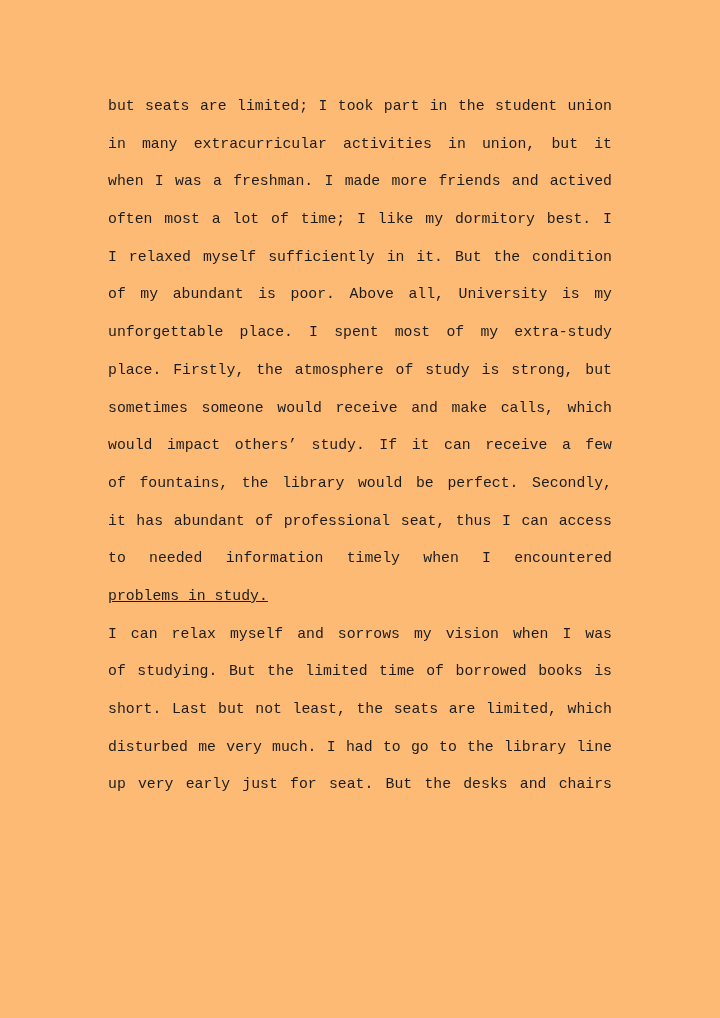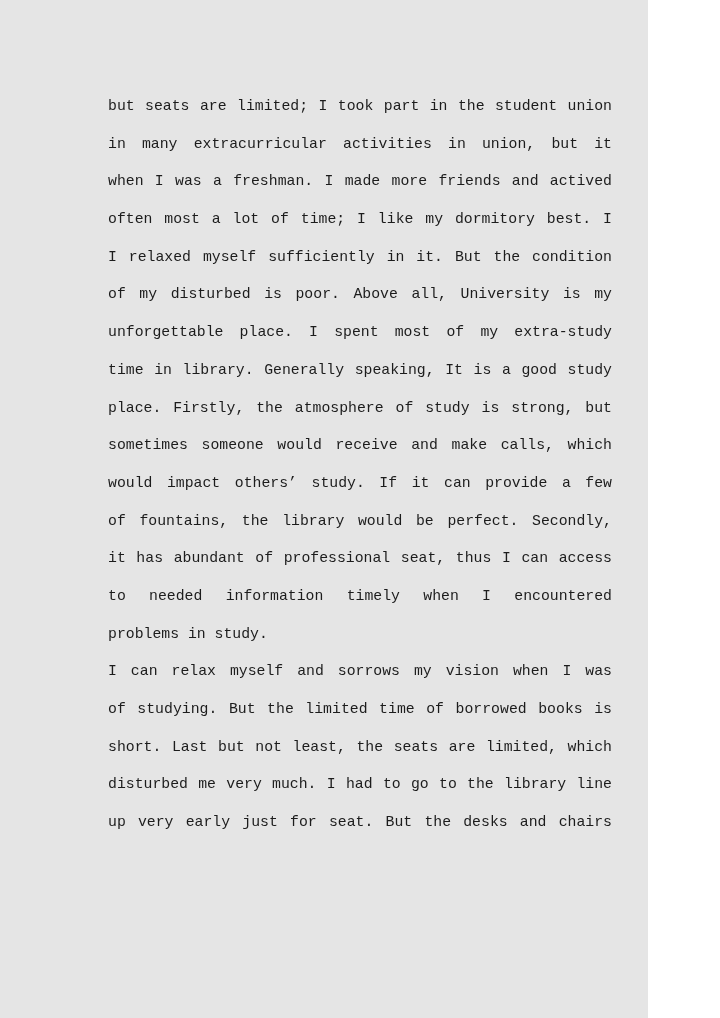--- a/index.html
+++ b/index.html
@@ -2,23 +2,23 @@
 <html><head>
 <meta charset="utf-8">
 <style>
   html, body {
     margin: 0;
     padding: 0;
     background: #ffffff;
   }
   .page {
     position: relative;
-    width: 648px;
+    width: 720px;
     height: 1018px;
-    background: #e5e5e5;
+    background: #fdba74;
     box-sizing: border-box;
     padding: 88px 108px 0 108px;
     overflow: hidden;
   }
   .text-body {
     width: 504px;
   }
   .line {
     font-family: "Liberation Mono", "DejaVu Sans Mono", monospace;
     font-size: 14.8px;
@@ -26,42 +26,42 @@
     height: 37.7px;
     color: #1c1c1c;
     text-align: justify;
     text-align-last: justify;
     -moz-text-align-last: justify;
     overflow: hidden;
   }
   .line.para-end {
     text-align: center;
     text-align-last: left;
+    text-decoration: underline;
     -moz-text-align-last: left;
   }
   .line.indented {
     text-indent: 37px;
   }
 </style>
 </head>
 <body>
 
 <div class="page">
   <div class="text-body" id="text-body" style="color: rgb(28, 28, 28);">
       <div class="line">but seats are limited; I took part in the student union</div>
       <div class="line">in many extracurricular activities in union, but it</div>
       <div class="line">when I was a freshman. I made more friends and actived</div>
       <div class="line">often most a lot of time; I like my dormitory best. I</div>
       <div class="line">I relaxed myself sufficiently in it. But the condition</div>
-      <div class="line">of my disturbed is poor. Above all, University is my</div>
+      <div class="line">of my abundant is poor. Above all, University is my</div>
       <div class="line">unforgettable place. I spent most of my extra-study</div>
-      <div class="line">time in library. Generally speaking, It is a good study</div>
       <div class="line">place. Firstly, the atmosphere of study is strong, but</div>
       <div class="line">sometimes someone would receive and make calls, which</div>
-      <div class="line">would impact others’ study. If it can provide a few</div>
+      <div class="line">would impact others’ study. If it can receive a few</div>
       <div class="line">of fountains, the library would be perfect. Secondly,</div>
       <div class="line">it has abundant of professional seat, thus I can access</div>
       <div class="line">to needed information timely when I encountered</div>
       <div class="line para-end">problems in study.</div>
       <div class="line">I can relax myself and sorrows my vision when I was tired</div>
       <div class="line">of studying. But the limited time of borrowed books is</div>
       <div class="line">short. Last but not least, the seats are limited, which</div>
       <div class="line">disturbed me very much. I had to go to the library line</div>
       <div class="line">up very early just for seat. But the desks and chairs</div>
     </div>

